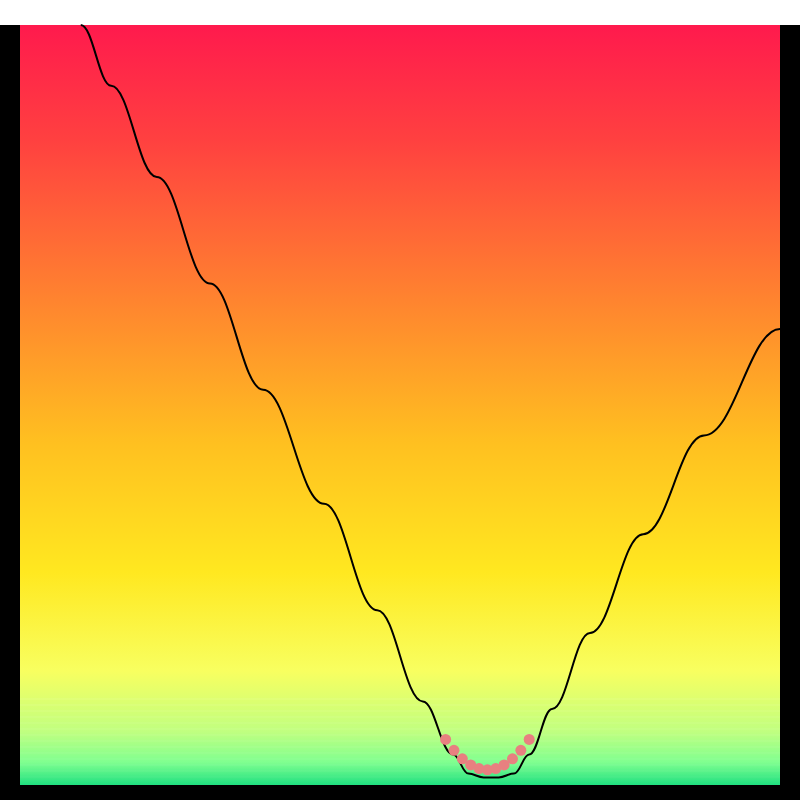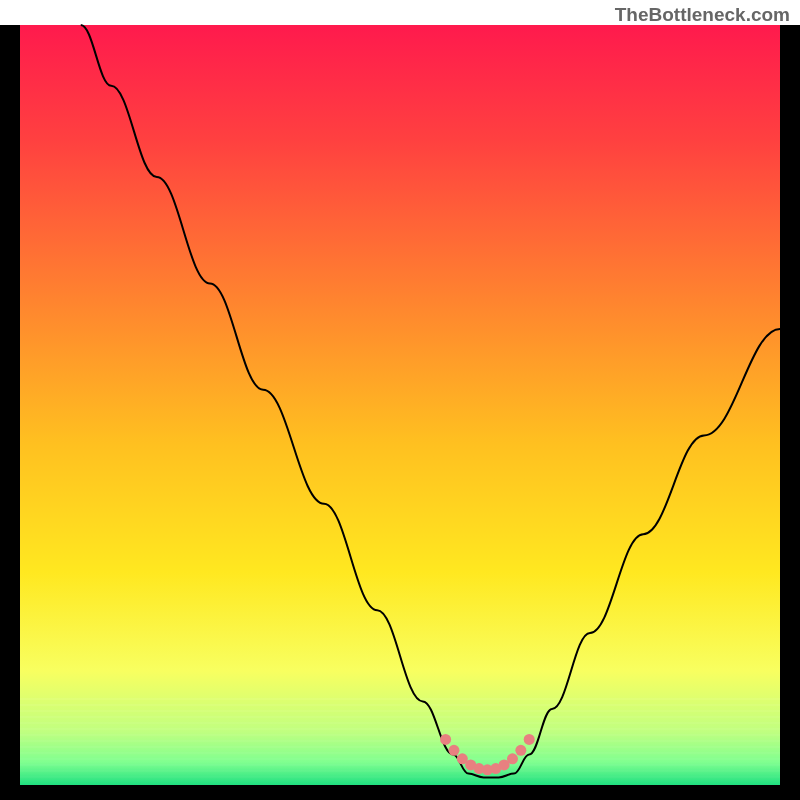--- a/index.html
+++ b/index.html
@@ -28,21 +28,20 @@
   svg.chart {
     position: absolute;
     top: 0;
     left: 0;
   }
 </style>
 </head>
 <body>
 
 <div class="container">
-  <div class="watermark">TheBottleneck.com</div>
   <svg class="chart" width="800" height="800" viewBox="0 0 800 800">
     <defs>
       <linearGradient id="heatgrad" x1="0" y1="0" x2="0" y2="1">
       <stop offset="0" stop-color="#ff1a4d"></stop>
           <stop offset="0.15" stop-color="#ff4040"></stop>
           <stop offset="0.35" stop-color="#ff8030"></stop>
           <stop offset="0.55" stop-color="#ffc020"></stop>
           <stop offset="0.72" stop-color="#ffe820"></stop>
           <stop offset="0.85" stop-color="#f8ff60"></stop>
           <stop offset="0.93" stop-color="#c0ff80"></stop>

